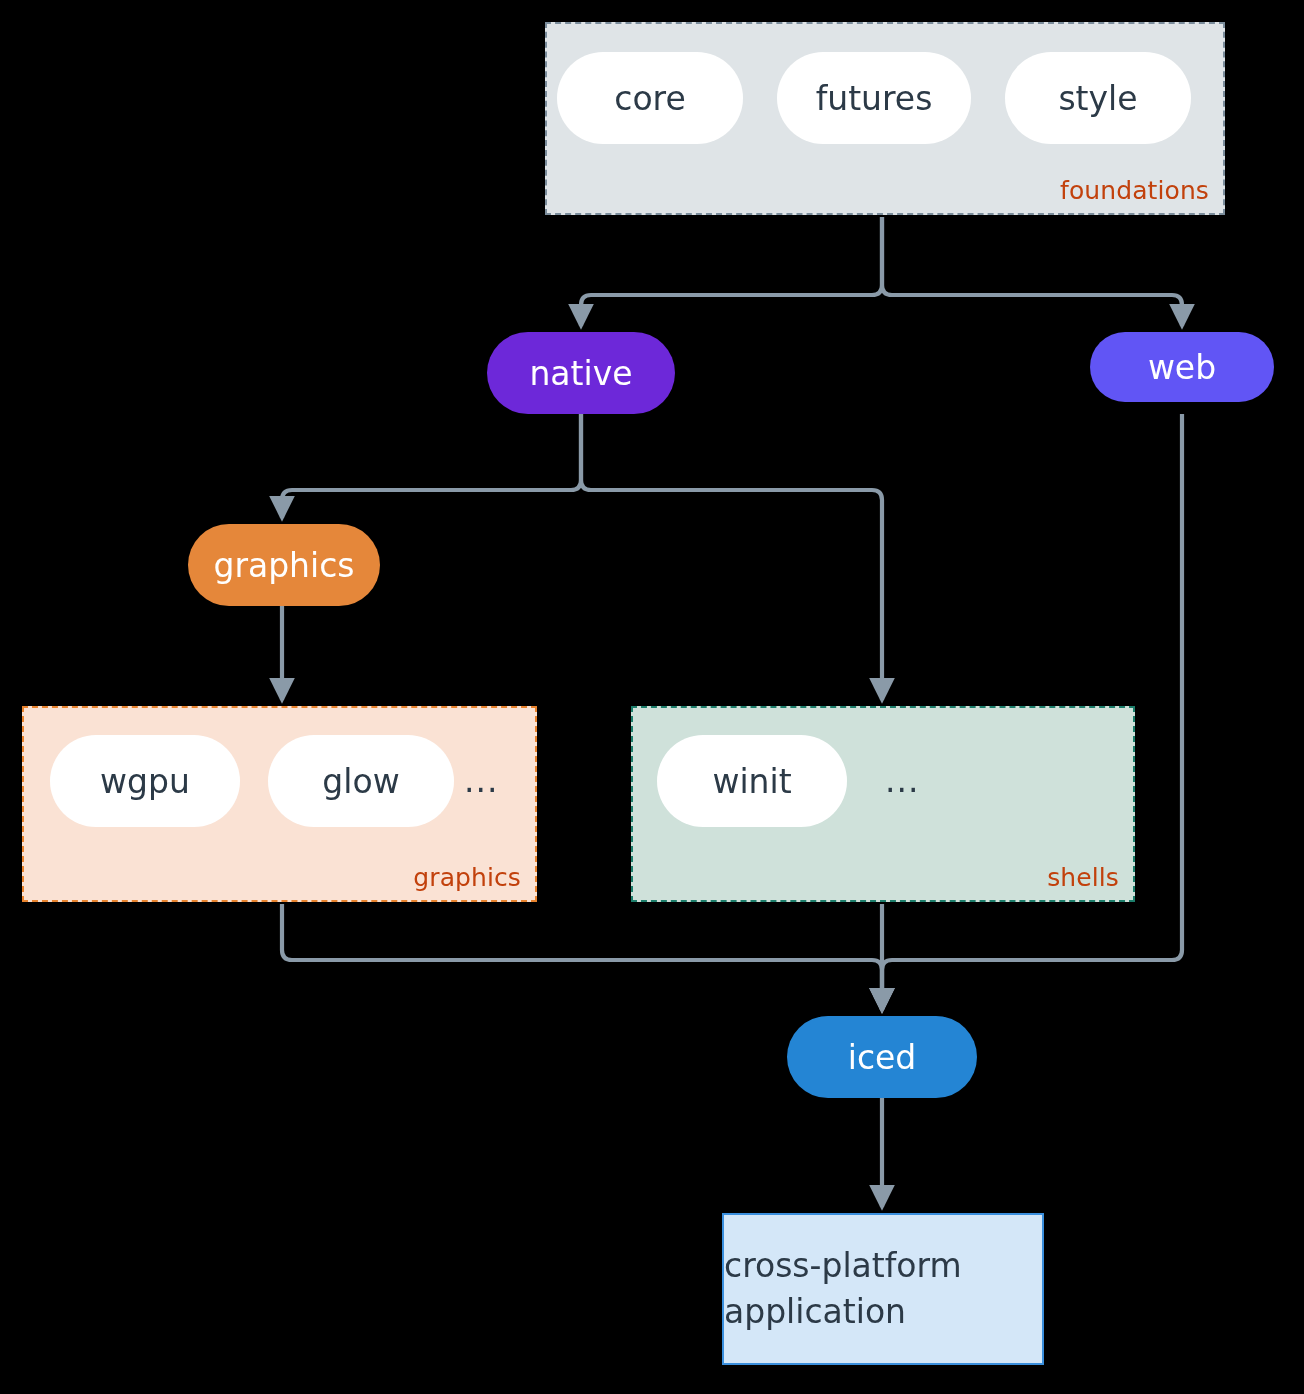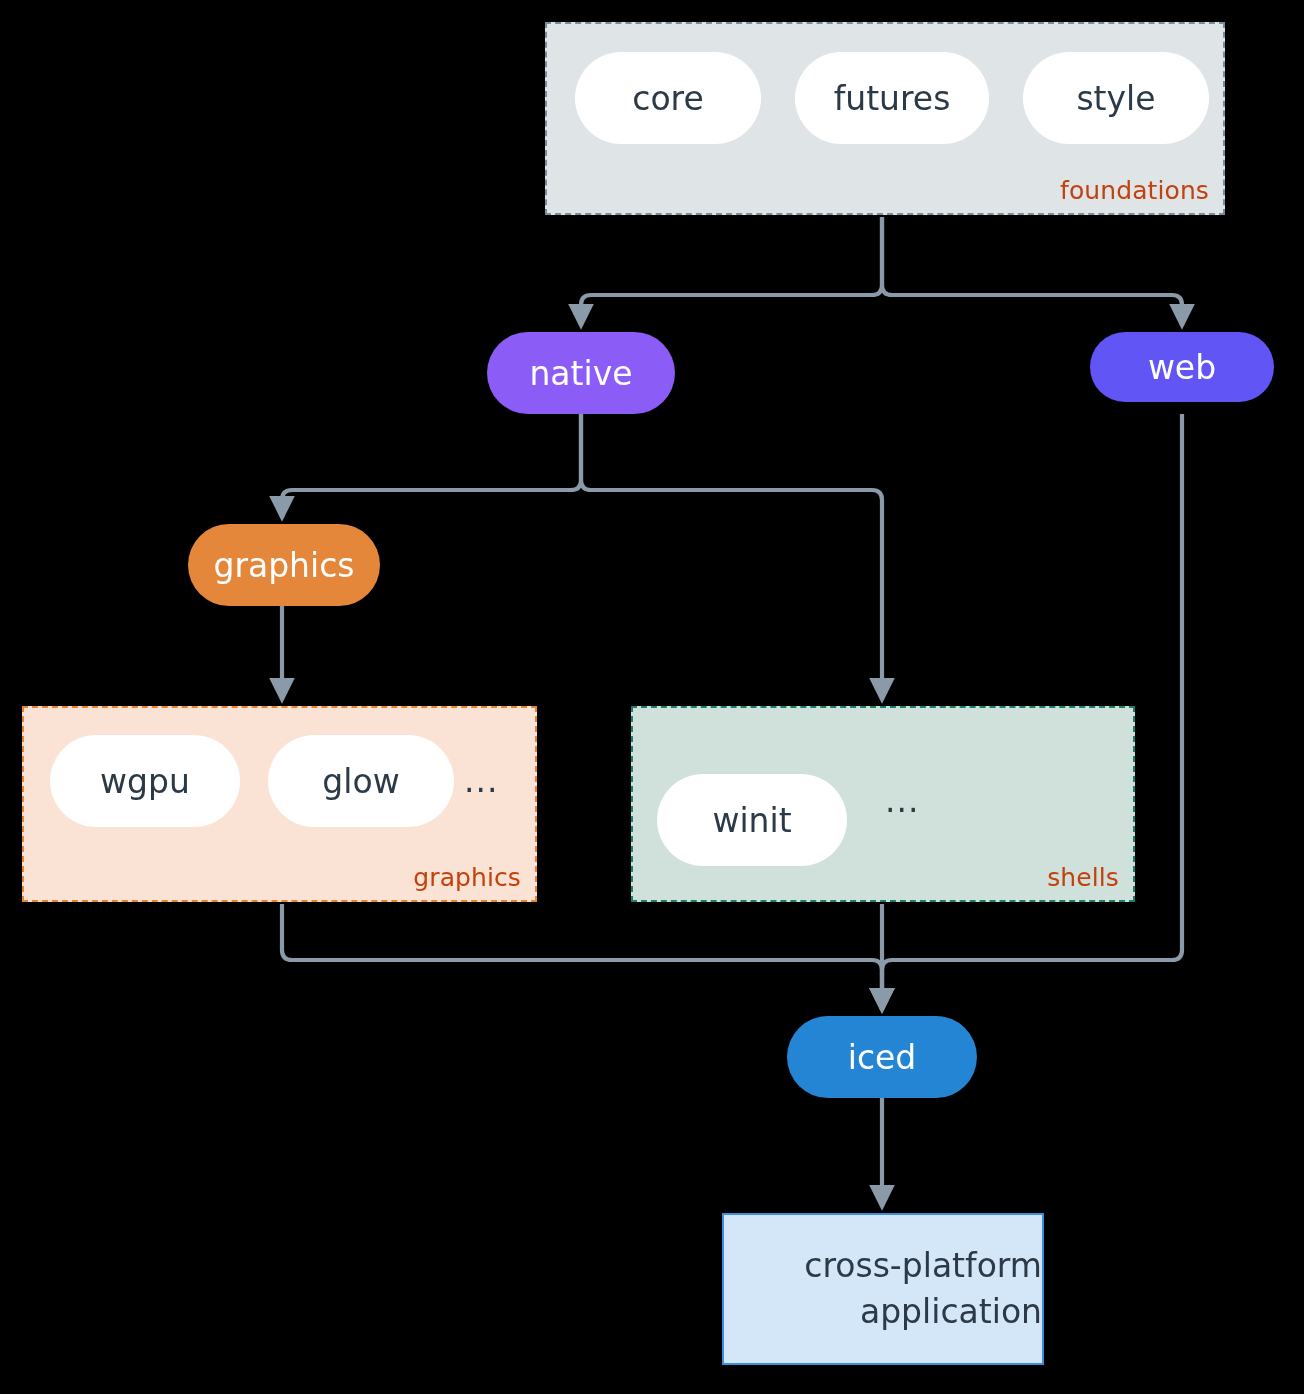--- a/index.html
+++ b/index.html
@@ -51,21 +51,21 @@
 
   .group-foundations {
     left: 545px;
     top: 22px;
     width: 680px;
     height: 193px;
     background: #dfe4e7;
     border: 2px dashed #7b8d9c;
   }
   .group-foundations .group-row {
-    left: 28px;
+    left: 10px;
     top: 28px;
   }
 
   .group-renderers {
     left: 22px;
     top: 706px;
     width: 515px;
     height: 196px;
     background: #fae2d4;
     border: 2px dashed #e8832e;
@@ -101,21 +101,21 @@
     color: #2c3a47;
     padding: 0 34px;
     box-sizing: border-box;
     min-width: 186px;
   }
   .pill.w-core     { width: 186px; }
   .pill.w-futures  { width: 194px; }
   .pill.w-style    { width: 186px; }
   .pill.w-wgpu     { width: 190px; }
   .pill.w-glow     { width: 186px; text-align: right; }
-  .pill.w-winit    { width: 190px; margin-top: 39px; }
+  .pill.w-winit    { width: 190px; }
   .pill.w-glutin   { width: 190px; }
   .pill-gap-sm { width: 28px; }
   .pill-gap-md { width: 34px; }
 
   .ellipsis {
     font-size: 33px;
     color: #2c3a47;
     line-height: 0.6;
     padding-left: 10px;
     letter-spacing: 1px;
@@ -131,21 +131,21 @@
     color: #ffffff;
     font-size: 33px;
     box-sizing: border-box;
     white-space: nowrap;
   }
   .node-native {
     left: 487px;
     top: 332px;
     width: 188px;
     height: 82px;
-    background: #8b5cf6;
+    background: #6d28d9;
   }
   .node-web {
     left: 1090px;
     top: 332px;
     width: 184px;
     height: 70px;
     background: #6155f5;
   }
   .node-graphics {
     left: 188px;
@@ -167,21 +167,21 @@
     position: absolute;
     left: 722px;
     top: 1213px;
     width: 322px;
     height: 152px;
     background: #d4e7f8;
     border: 2px solid #3a8fdd;
     box-sizing: border-box;
     display: flex;
     flex-direction: column;
-    align-items: flex-end;
+    align-items: flex-start;
     justify-content: center;
     font-size: 33px;
     color: #2c3a47;
     line-height: 1.38;
     text-align: center;
   }
 </style>
 </head>
 <body>
 

